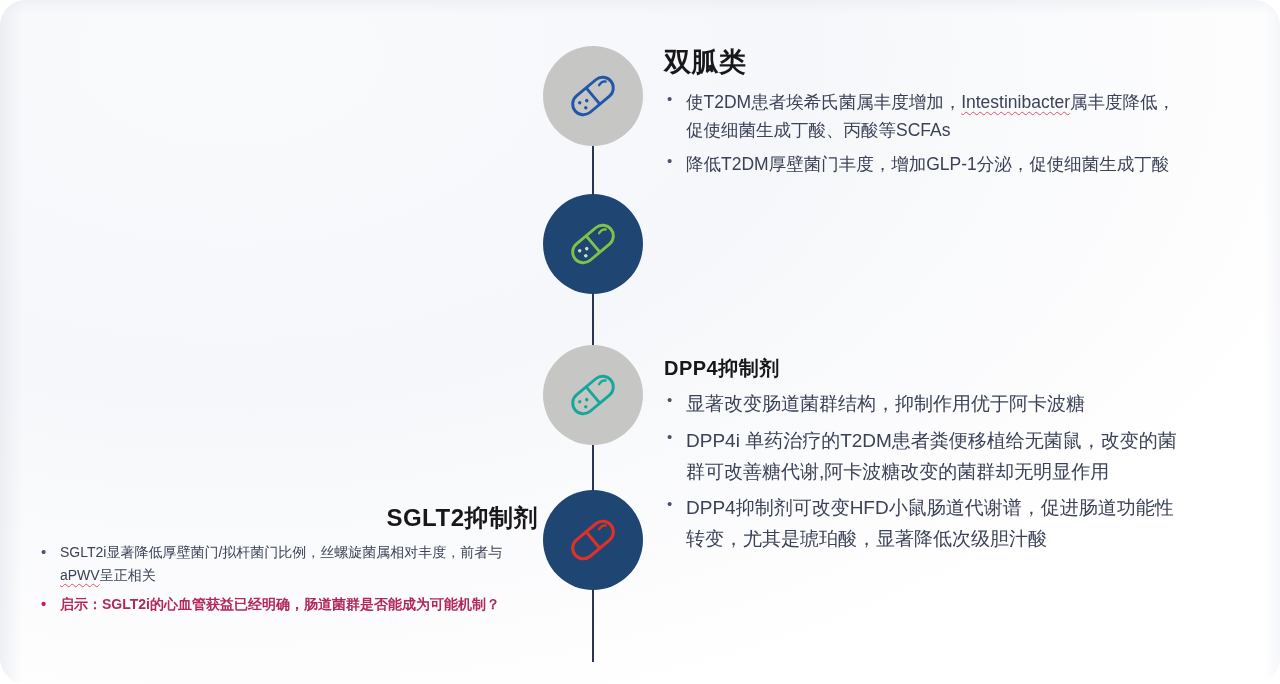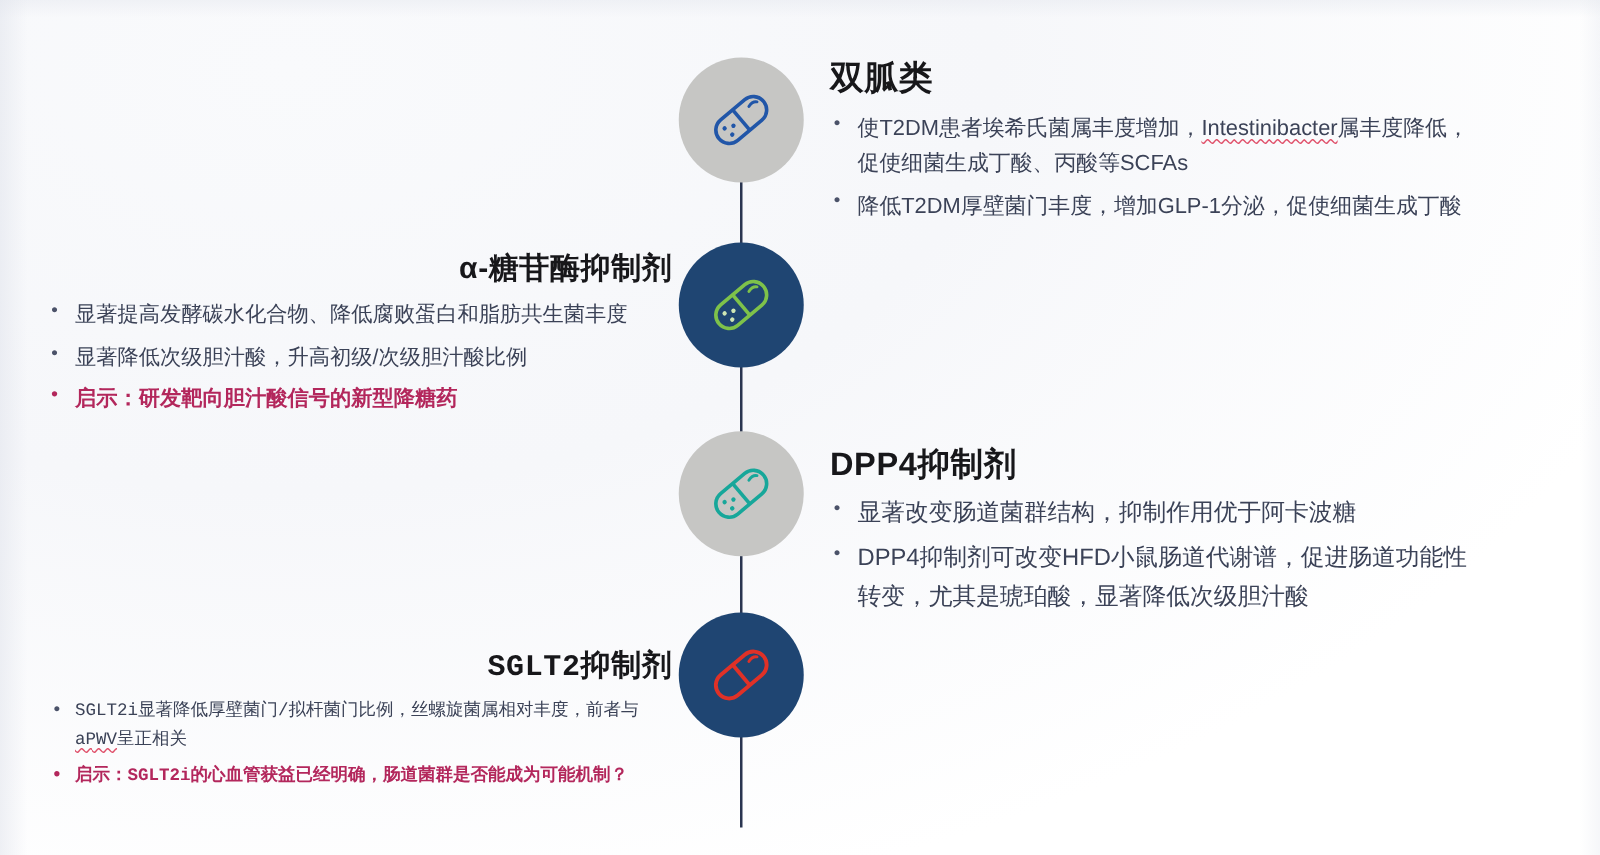--- a/index.html
+++ b/index.html
@@ -10,20 +10,21 @@
     font-family:"Liberation Sans","DejaVu Sans",sans-serif;
   }
   .slide{
     position:relative;
     width:1280px;height:684px;
     background:
       radial-gradient(ellipse at 18% 8%, #f9fafc 0%, #f6f7fa 38%, #ffffff 78%),
       linear-gradient(145deg,#f7f8fb 0%,#fdfdfe 45%,#ffffff 100%);
     box-sizing:border-box;
     overflow:hidden;
+    border-radius:26px;
   }
   
   .slide::before{
     content:"";position:absolute;inset:0;pointer-events:none;
     background:linear-gradient(90deg,rgba(225,228,236,.55) 0px,rgba(255,255,255,0) 22px),
                linear-gradient(270deg,rgba(228,231,238,.35) 0px,rgba(255,255,255,0) 16px),
                linear-gradient(180deg,rgba(228,231,238,.45) 0px,rgba(255,255,255,0) 14px);
   }
 
   
@@ -87,24 +88,24 @@
   
   #blk-biguanide{left:664px;top:48px;width:516px;}
   #blk-biguanide .heading{font-size:27px;}
   #blk-biguanide ul.bullets li{font-size:17.5px;}
 
   #blk-agi{left:38px;top:202px;width:500px;}
   #blk-agi .heading{font-size:24px;}
   #blk-agi ul.bullets li{font-size:17px;}
 
   #blk-dpp4{left:664px;top:357px;width:520px;}
-  #blk-dpp4 .heading{font-size:26px;}
+  #blk-dpp4 .heading{font-size:20px;}
   #blk-dpp4 ul.bullets li{font-size:19px;}
 
-  #blk-sglt2{left:38px;top:522px;width:500px;font-family:Liberation Mono, monospace;}
+  #blk-sglt2{left:38px;top:505px;width:500px;}
   #blk-sglt2 .heading{font-size:24px;}
   #blk-sglt2 ul.bullets li{font-size:14px;}
 </style>
 </head>
 <body>
 
 <div class="slide">
 
   <div class="spine"></div>
 
@@ -170,42 +171,31 @@
     <ul class="bullets">
       <li>
         <span>使T2DM患者埃希氏菌属丰度增加，</span><span class="u-wavy">Intestinibacter</span><span>属丰度降低，促使细菌生成丁酸、丙酸等SCFAs</span>
       </li>
       <li>
         <span>降低T2DM厚壁菌门丰度，增加GLP-1分泌，促使细菌生成丁酸</span>
       </li>
     </ul>
   </div>
 
-  <div class="block left" id="blk-agi">
-    <h2 class="heading">α-糖苷酶抑制剂</h2>
-    <ul class="bullets">
-      <li>
-        <span>显著提高发酵碳水化合物、降低腐败蛋白和脂肪共生菌丰度</span>
-      </li>
-      <li>
-        <span>显著降低次级胆汁酸，升高初级/次级胆汁酸比例</span>
-      </li>
-      <li class="accent">
-        <span>启示：研发靶向胆汁酸信号的新型降糖药</span>
-      </li>
-    </ul>
-  </div>
 
   <div class="block right" id="blk-dpp4">
     <h2 class="heading">DPP4抑制剂</h2>
     <ul class="bullets">
       <li>
         <span>显著改变肠道菌群结构，抑制作用优于阿卡波糖</span>
       </li>
       <li>
+        <span>DPP4i 单药治疗的T2DM患者粪便移植给无菌鼠，改变的菌群可改善糖代谢,阿卡波糖改变的菌群却无明显作用</span>
+      </li>
+      <li>
         <span>DPP4抑制剂可改变HFD小鼠肠道代谢谱，促进肠道功能性转变，尤其是琥珀酸，显著降低次级胆汁酸</span>
       </li>
     </ul>
   </div>
 
   <div class="block left" id="blk-sglt2">
     <h2 class="heading">SGLT2抑制剂</h2>
     <ul class="bullets">
       <li>
         <span>SGLT2i显著降低厚壁菌门/拟杆菌门比例，丝螺旋菌属相对丰度，前者与</span><span class="u-wavy">aPWV</span><span>呈正相关</span>

